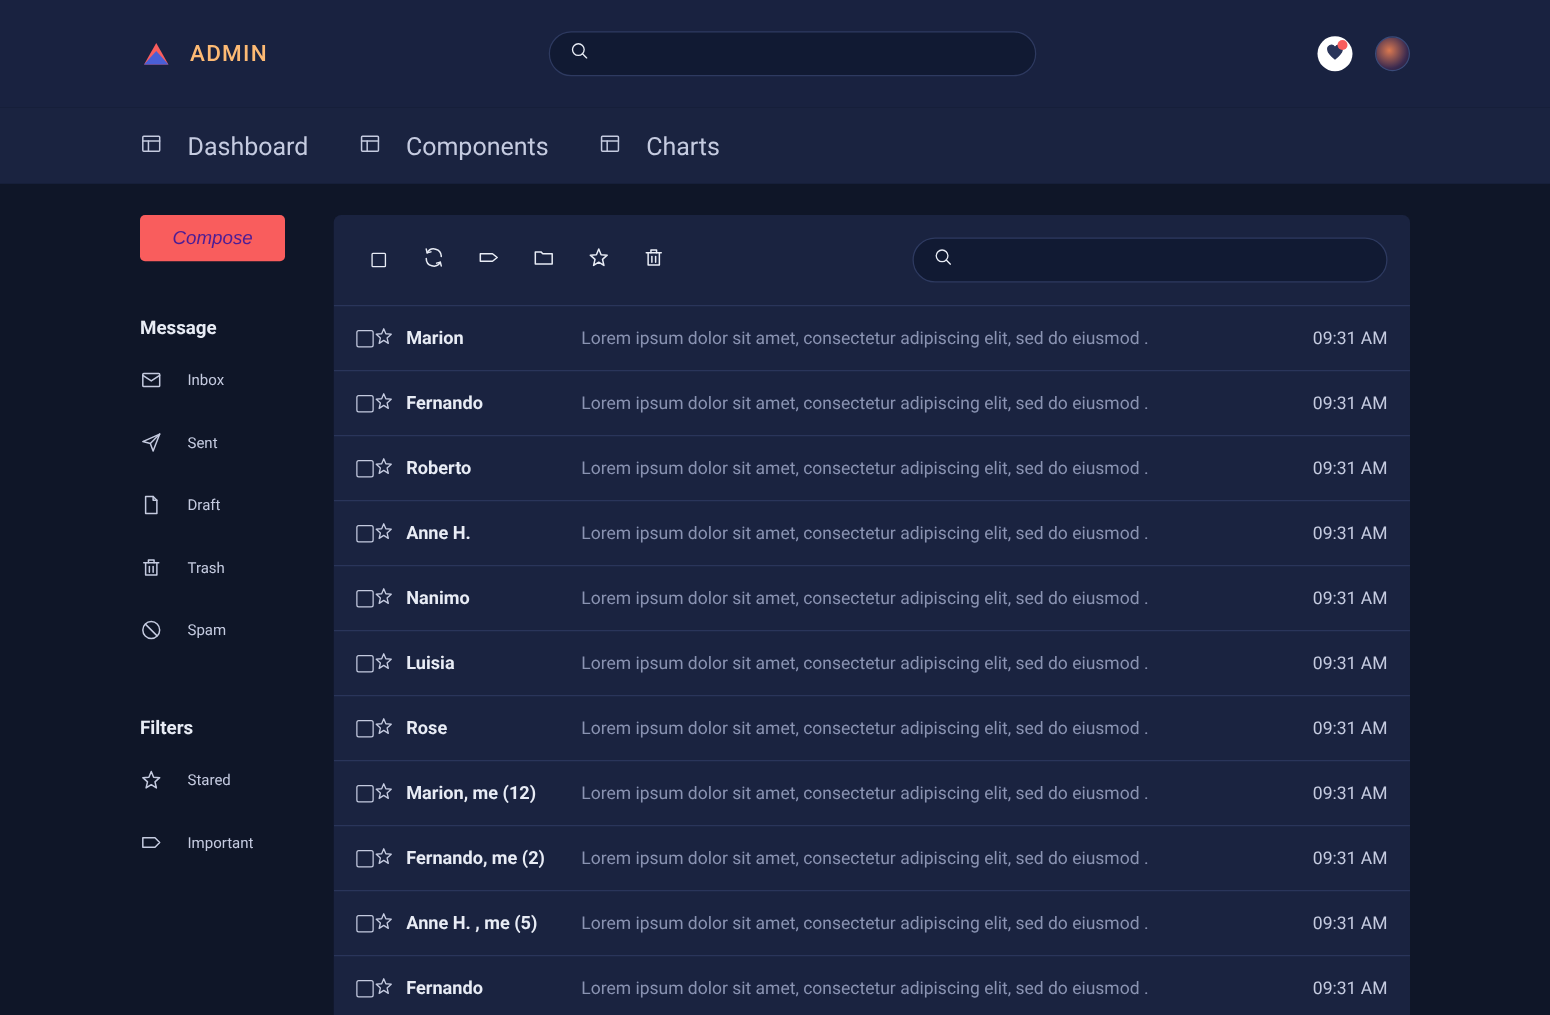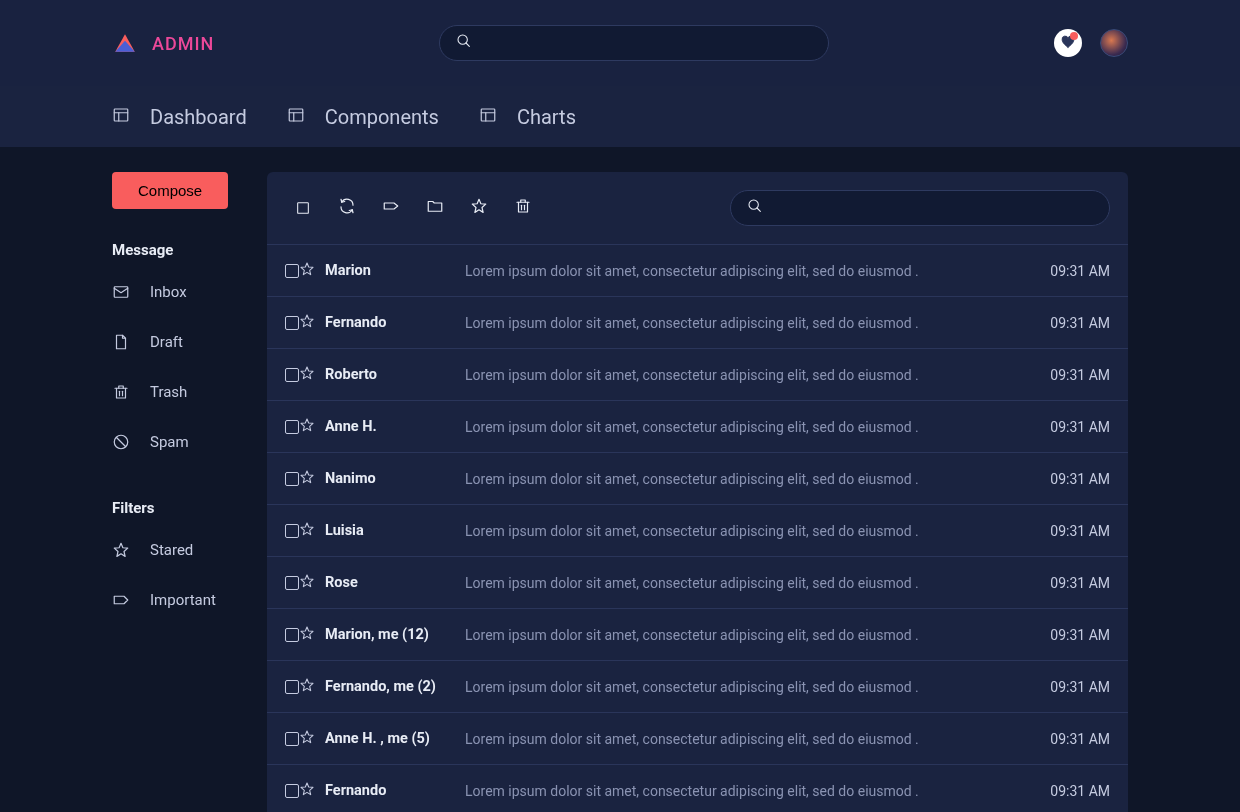--- a/index.html
+++ b/index.html
@@ -31,21 +31,21 @@
     height: 86px;
     background: var(--bg-nav);
     display: flex;
     align-items: center;
     padding: 0 112px;
     gap: 18px;
   }
   .logo-block { display: flex; align-items: center; gap: 14px; }
   .logo-mark { position: relative; width: 26px; height: 26px; }
   .logo-mark svg { width: 26px; height: 26px; display:block; }
-  .brand-text { font-size: 18px; font-weight: 500; letter-spacing: 1px; color: #ec4899; }
+  .brand-text { font-size: 18px; font-weight: 500; letter-spacing: 1px; color: #fdba74; }
   .header-search-wrap { flex: 1; display: flex; justify-content: center; }
   .header-search {
     width: 390px; height: 36px; border-radius: 20px;
     background: var(--search-bg); border: 1px solid var(--search-border);
     display: flex; align-items: center; padding: 0 16px; gap: 10px;
   }
   .header-search input {
     flex:1; border:none; outline:none; background:transparent; color: var(--text-main);
     font-size: 14px;
   }
@@ -68,30 +68,30 @@
     height: 62px; background: var(--bg-panel);
     display:flex; align-items:center; padding: 0 112px; gap: 40px;
     border-bottom: 1px solid var(--bg-deep);
   }
   .nav-item { display:flex; align-items:center; gap: 20px; color: var(--text-mid); font-size:20px; cursor:pointer; }
 
   
   .content { display:flex; padding: 24px 112px 0 112px; gap: 0; }
   .sidebar { width: 155px; flex-shrink:0; padding-top: 0; }
   .compose-btn {
-    background: var(--accent); color:#000000; font-size:15px; font-weight:500;
-    border:none; padding: 10px 26px; border-radius:4px; cursor:pointer;
+    background: var(--accent); color:#4c1d95; font-size:15px; font-weight:500;
+    border:none; padding: 10px 26px; border-radius:4px; cursor:pointer;font-style:italic;
   }
   .sidebar-heading {
-    color: var(--text-main); font-weight:700; font-size:15px; margin: 32px 0 8px 0;
+    color: var(--text-main); font-weight:700; font-size:15px; margin: 44px 0 8px 0;
   }
   .sidebar-list { list-style:none; margin:0; padding:0; }
   .sidebar-item {
     display:flex; align-items:center; gap: 20px;
-    color: var(--text-mid); font-size:15px; padding: 16px 0; cursor:pointer;
+    color: var(--text-mid); font-size:12px; padding: 16px 0; cursor:pointer;
   }
   .side-icon { width:18px; display:flex; color: var(--text-mid); }
 
   
   .mail-panel {
     flex:1; background: var(--bg-panel); border-radius:6px; overflow:hidden;
     display:flex; flex-direction:column;
   }
   .mail-toolbar {
     display:flex; align-items:center; padding: 18px 18px 18px 18px; gap: 8px;
@@ -198,20 +198,29 @@
             <svg width="18" height="18" viewBox="0 0 24 24">
               <rect x="3" y="5" width="18" height="14" rx="1"></rect>
               <path d="M3 7 L12 13 L21 7"></path>
             </svg>
           </span>
         <span>Inbox</span>
       </li>
       <li class="sidebar-item">
         <span class="side-icon">
             <svg width="18" height="18" viewBox="0 0 24 24">
+              <path d="M3 11 L21 3 L14 21 L11 13 Z"></path>
+              <line x1="11" y1="13" x2="21" y2="3"></line>
+            </svg>
+          </span>
+        <span>Sent</span>
+      </li>
+      <li class="sidebar-item">
+        <span class="side-icon">
+            <svg width="18" height="18" viewBox="0 0 24 24">
               <path d="M6 3 L14 3 L18 7 L18 21 L6 21 Z"></path>
               <path d="M14 3 L14 7 L18 7"></path>
             </svg>
           </span>
         <span>Draft</span>
       </li>
       <li class="sidebar-item">
         <span class="side-icon">
             <svg width="18" height="18" viewBox="0 0 24 24">
               <path d="M4 7 L20 7"></path>

